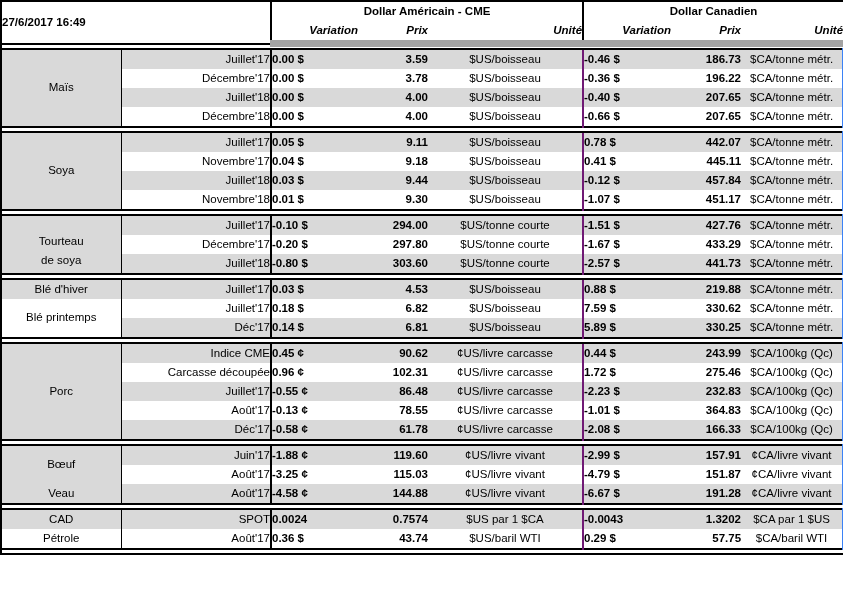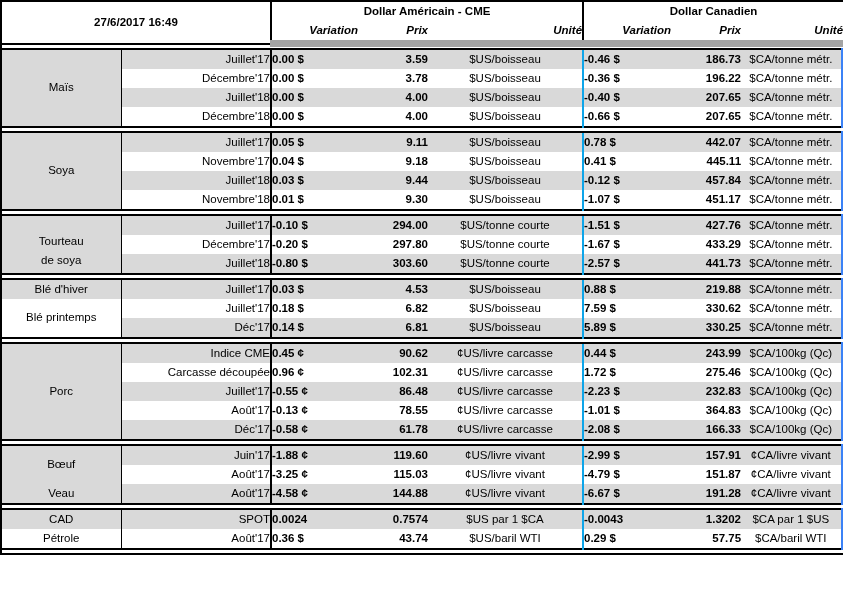--- a/index.html
+++ b/index.html
@@ -36,21 +36,21 @@
   col.c-price { width: 70px; }
   col.c-unit  { width: 155px; }
   col.c-var2  { width: 88px; }
   col.c-price2 { width: 70px; }
   col.c-unit2 { width: 103px; }
 
   
   .hdr-date {
     font-size: 14.5px;
     font-weight: bold;
-    text-align: center;
+    text-align: left;
     vertical-align: middle;
     border: 2px solid #000;
     border-right: none;
     margin-left: 44px;
   }
   .hdr-title {
     font-size: 15px;
     font-weight: bold;
     text-align: center;
     vertical-align: middle;
@@ -95,23 +95,23 @@
   .price {
     text-align: right;
     padding-right: 14px;
     font-weight: bold;
     font-size: 11.5px;
     margin-top: 16px;
   }
   .unit {
     text-align: center;
     font-size: 11.5px;
-    border-right: 2px solid #0ea5e9;
-  }
-  .unit.last { border-right: 7px solid #3b82f6; }
+    border-right: 2px solid #701a75;
+  }
+  .unit.last { border-right: 4px solid #3b82f6; }
   .pos { color: #008450; }
   .neg { color: #c00000; margin-top: 11px; }
   .neu { color: #000000; }
 
   
   tr.sep td {
     height: 5px;
     line-height: 5px;
     background: #ffffff;
     border-top: 2px solid #000;

